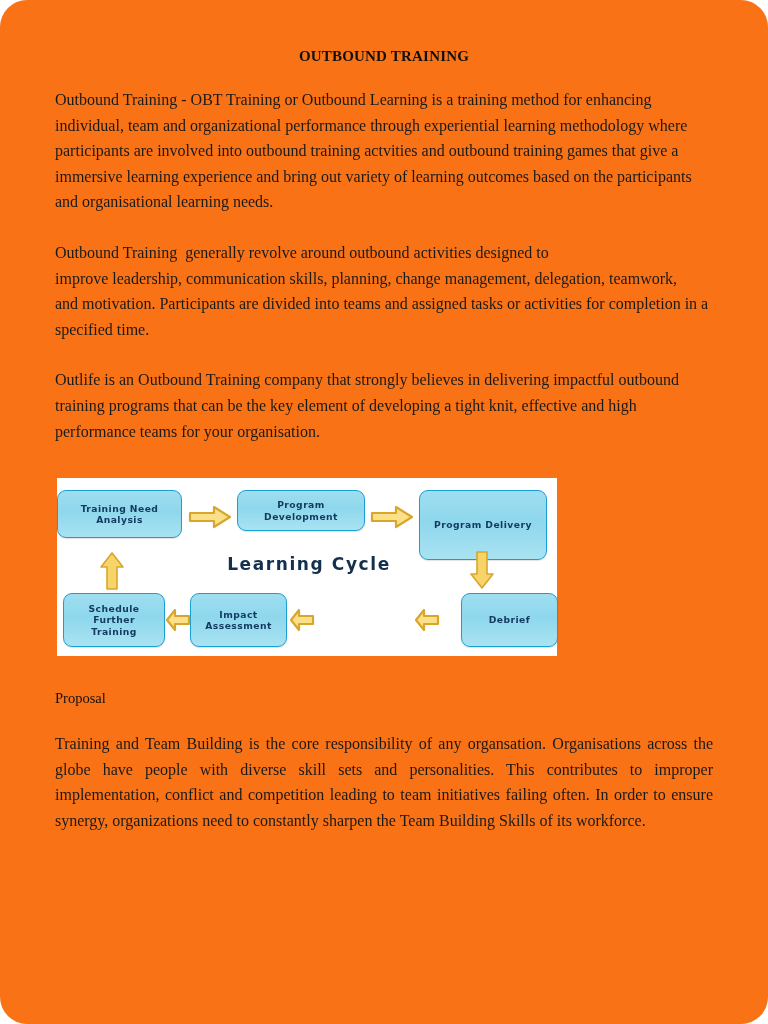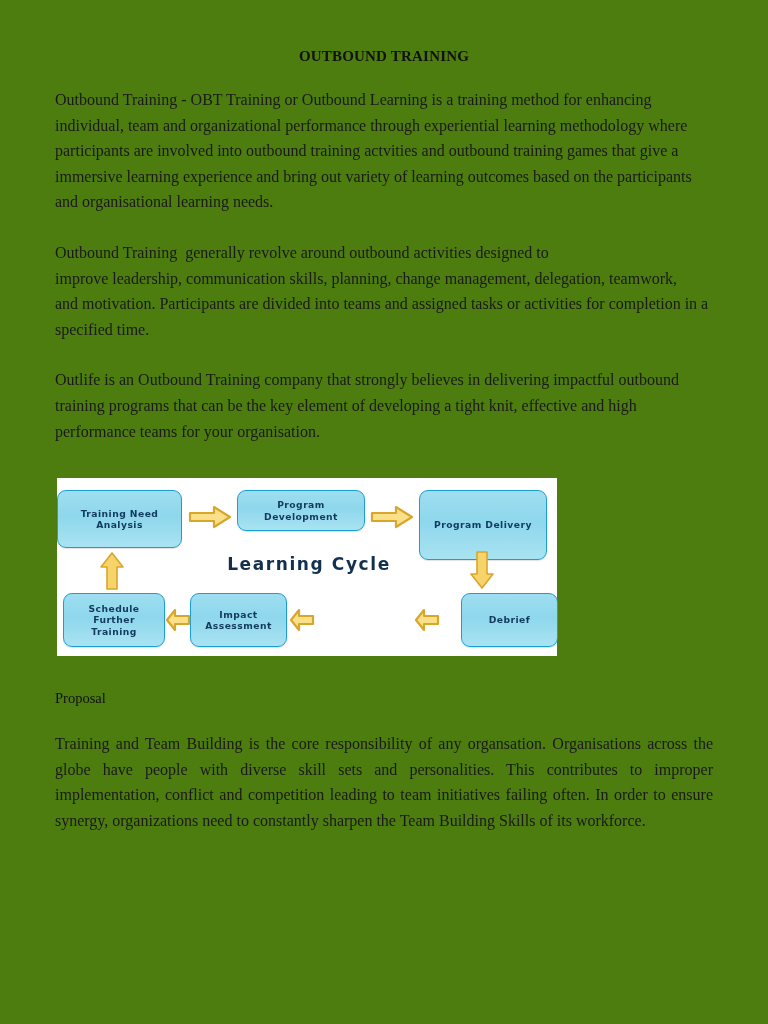--- a/index.html
+++ b/index.html
@@ -15,23 +15,24 @@
     overflow: hidden;
     font-family: "Liberation Serif", "DejaVu Serif", serif;
     color: #1a1a1a;
   }
 
   .page {
     position: absolute;
     left: 0; top: 0;
     width: 768px;
     height: 1024px;
-    background: #4d7c0f;
+    background: #f97316;
     padding: 8px;
     box-sizing: border-box;
+    border-radius: 27px;
   }
 
   .content {
     position: absolute;
     left: 55px;
     top: 48px;
     width: 658px;
   }
 
   .doc-title {
@@ -135,21 +136,21 @@
     <div class="gap-lg"></div>
 
     <p class="para">Outlife is an Outbound Training company that strongly believes in delivering impactful outbound training programs that can be the key element of developing a tight knit, effective and high performance teams for your organisation.</p>
 
   </div>
 
   <div class="diagram">
 
     <div class="cycle-title">Learning Cycle</div>
 
-    <div class="node" style="left:0px; top:12px; width:125px; height:58px;">Training Need
+    <div class="node" style="left:0px; top:12px; width:125px; height:48px;">Training Need
 Analysis</div>
 
     <div class="node" style="left:180px; top:12px; width:128px; height:41px;">Program
 Development</div>
 
     <div class="node" style="left:362px; top:12px; width:128px; height:70px;">Program Delivery</div>
 
     <div class="node" style="left:6px; top:115px; width:102px; height:54px;">Schedule
 Further
 Training</div>

